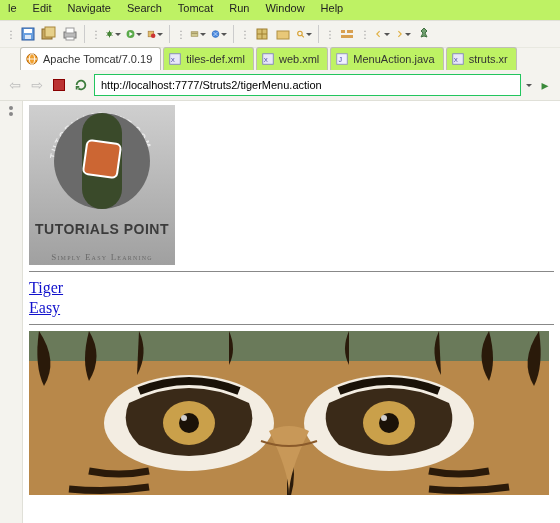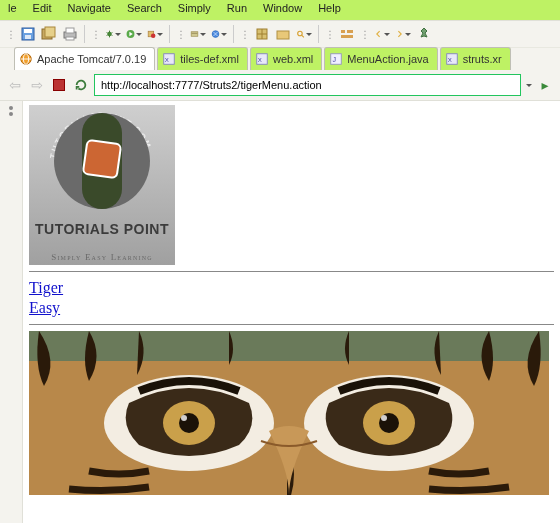--- a/index.html
+++ b/index.html
@@ -4,21 +4,21 @@
 <style>
   html,body{margin:0;padding:0;font-family:"Segoe UI",Tahoma,sans-serif;font-size:11px;color:#333;background:#fff;overflow:hidden;width:560px;height:523px}
   .menubar{display:flex;gap:0;height:20px;align-items:flex-start;background:#bef264;border-bottom:1px solid #e0e0d8;padding-left:0}
   .menubar span{padding:2px 8px;cursor:default;color:#222}
   .toolbar{height:26px;background:#f4f3ee;display:flex;align-items:center;padding:0 4px;gap:1px;border-bottom:1px solid #e8e8e0}
   .tb-ico{width:16px;height:16px;display:flex;align-items:center;justify-content:center;margin:0 2px;position:relative}
   .tb-ico svg{width:16px;height:16px}
   .sep{width:1px;height:18px;background:#ccc;margin:0 3px}
   .dots{color:#999;font-size:10px;letter-spacing:-1px;margin:0 2px}
   .dd{width:0;height:0;border-left:3px solid transparent;border-right:3px solid transparent;border-top:3px solid #555;margin-left:1px}
-  .tabs{display:flex;background:#f4f3ee;height:22px;align-items:flex-end;padding-left:14px;gap:2px}
+  .tabs{display:flex;background:#f4f3ee;height:22px;align-items:flex-end;padding-left:20px;gap:2px}
   .tab{display:flex;align-items:center;gap:4px;padding:2px 8px 2px 4px;background:#fff;border:1px solid #bfbfb5;border-bottom:none;border-radius:3px 3px 0 0;font-size:11px;color:#333;height:18px}
   .tab.inactive{background:#bef264}
   .tab-ico{width:14px;height:14px;flex-shrink:0}
   .browsebar{display:flex;align-items:center;height:26px;background:#f4f3ee;border-bottom:1px solid #e0e0d8;padding:2px 6px;gap:4px}
   .navbtn{width:18px;height:18px;display:flex;align-items:center;justify-content:center}
   .arrow{font-size:14px;color:#bbb}
   .stop{width:10px;height:10px;background:#b33;border:1px solid #800}
   .refresh svg{width:14px;height:14px}
   .url{flex:1;height:18px;border:1px solid #22c55e;background:#fff;padding:1px 6px;font-size:11px;color:#000}
   .content{display:flex;height:calc(523px - 20px - 26px - 22px - 26px);}
@@ -39,21 +39,21 @@
   .photo svg{width:100%;height:100%;display:block}
 </style>
 </head>
 <body>
 
 <div class="menubar">
   <span>le</span>
   <span>Edit</span>
   <span>Navigate</span>
   <span>Search</span>
-  <span>Simply</span>
+  <span>Tomcat</span>
   <span>Run</span>
   <span>Window</span>
   <span>Help</span>
 </div>
 
 <div class="toolbar">
   <span class="dots">⋮</span>
   <div class="tb-ico">
       <svg viewBox="0 0 16 16">
         <rect x="2" y="2" width="12" height="12" fill="#6aa0e0" stroke="#2a5aa0"></rect>

